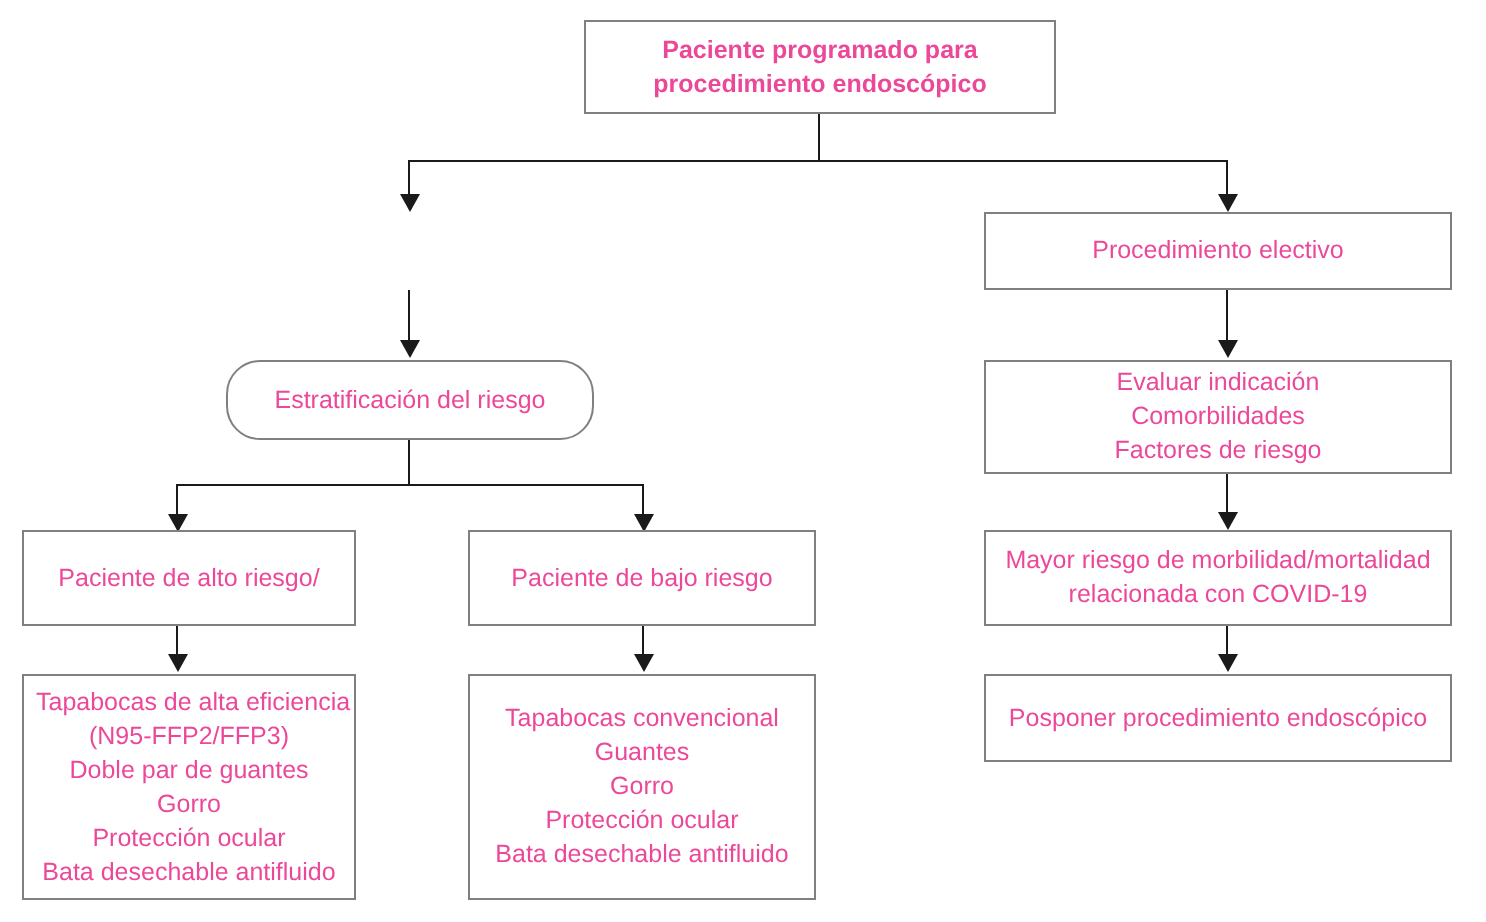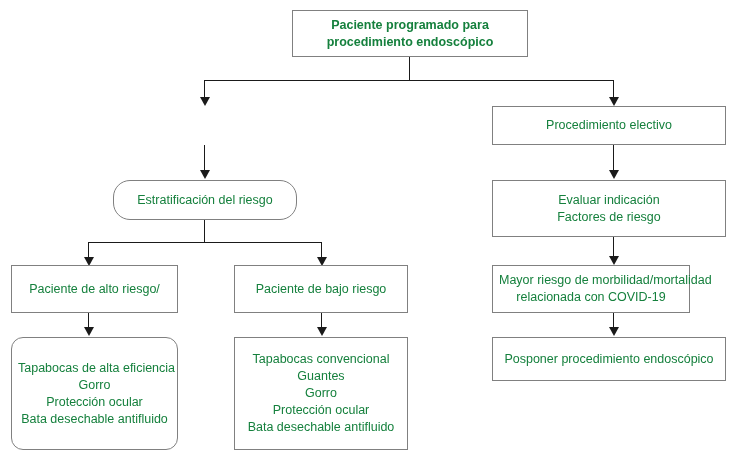--- a/index.html
+++ b/index.html
@@ -17,21 +17,21 @@
   }
   .node {
     position: absolute;
     box-sizing: border-box;
     background: #ffffff;
     border: 1px solid #808080;
     display: flex;
     align-items: center;
     justify-content: center;
     text-align: center;
-    color: #15803d;
+    color: #ec4899;
     font-size: 12.5px;
     line-height: 17px;
     padding: 2px 6px;
   }
   .node.bold {
     font-weight: bold;
   }
   .node .lines {
     width: 100%;
   }
@@ -96,23 +96,25 @@
 
   <div class="node" style="left:11px; top:265px; width:167px; height:48px;justify-content:center;">
     <div class="lines">
       <div>Paciente de alto riesgo/</div>
     </div>
   </div>
 
   <div class="vline" style="left:88px; top:313px; height:17px;"></div>
   <div class="arrowhead" style="left:84px; top:327px;"></div>
 
-  <div class="node" style="left:11px; top:337px; width:167px; height:113px;border-radius:12px;">
+  <div class="node" style="left:11px; top:337px; width:167px; height:113px;">
     <div class="lines">
       <div>Tapabocas de alta eficiencia</div>
+      <div>(N95-FFP2/FFP3)</div>
+      <div>Doble par de guantes</div>
       <div>Gorro</div>
       <div>Protección ocular</div>
       <div>Bata desechable antifluido</div>
     </div>
   </div>
 
   <div class="node" style="left:234px; top:265px; width:174px; height:48px;">
     <div class="lines">
       <div>Paciente de bajo riesgo</div>
     </div>
@@ -136,28 +138,29 @@
       <div>Procedimiento electivo</div>
     </div>
   </div>
 
   <div class="vline" style="left:613px; top:145px; height:26px;"></div>
   <div class="arrowhead" style="left:609px; top:170px;"></div>
 
   <div class="node" style="left:492px; top:180px; width:234px; height:57px;">
     <div class="lines">
       <div>Evaluar indicación</div>
+      <div>Comorbilidades</div>
       <div>Factores de riesgo</div>
     </div>
   </div>
 
   <div class="vline" style="left:613px; top:237px; height:20px;"></div>
   <div class="arrowhead" style="left:609px; top:256px;"></div>
 
-  <div class="node" style="left:492px; top:265px; width:198px; height:48px;">
+  <div class="node" style="left:492px; top:265px; width:234px; height:48px;">
     <div class="lines">
       <div>Mayor riesgo de morbilidad/mortalidad</div>
       <div>relacionada con COVID-19</div>
     </div>
   </div>
 
   <div class="vline" style="left:613px; top:313px; height:17px;"></div>
   <div class="arrowhead" style="left:609px; top:327px;"></div>
 
   <div class="node" style="left:492px; top:337px; width:234px; height:44px;">

